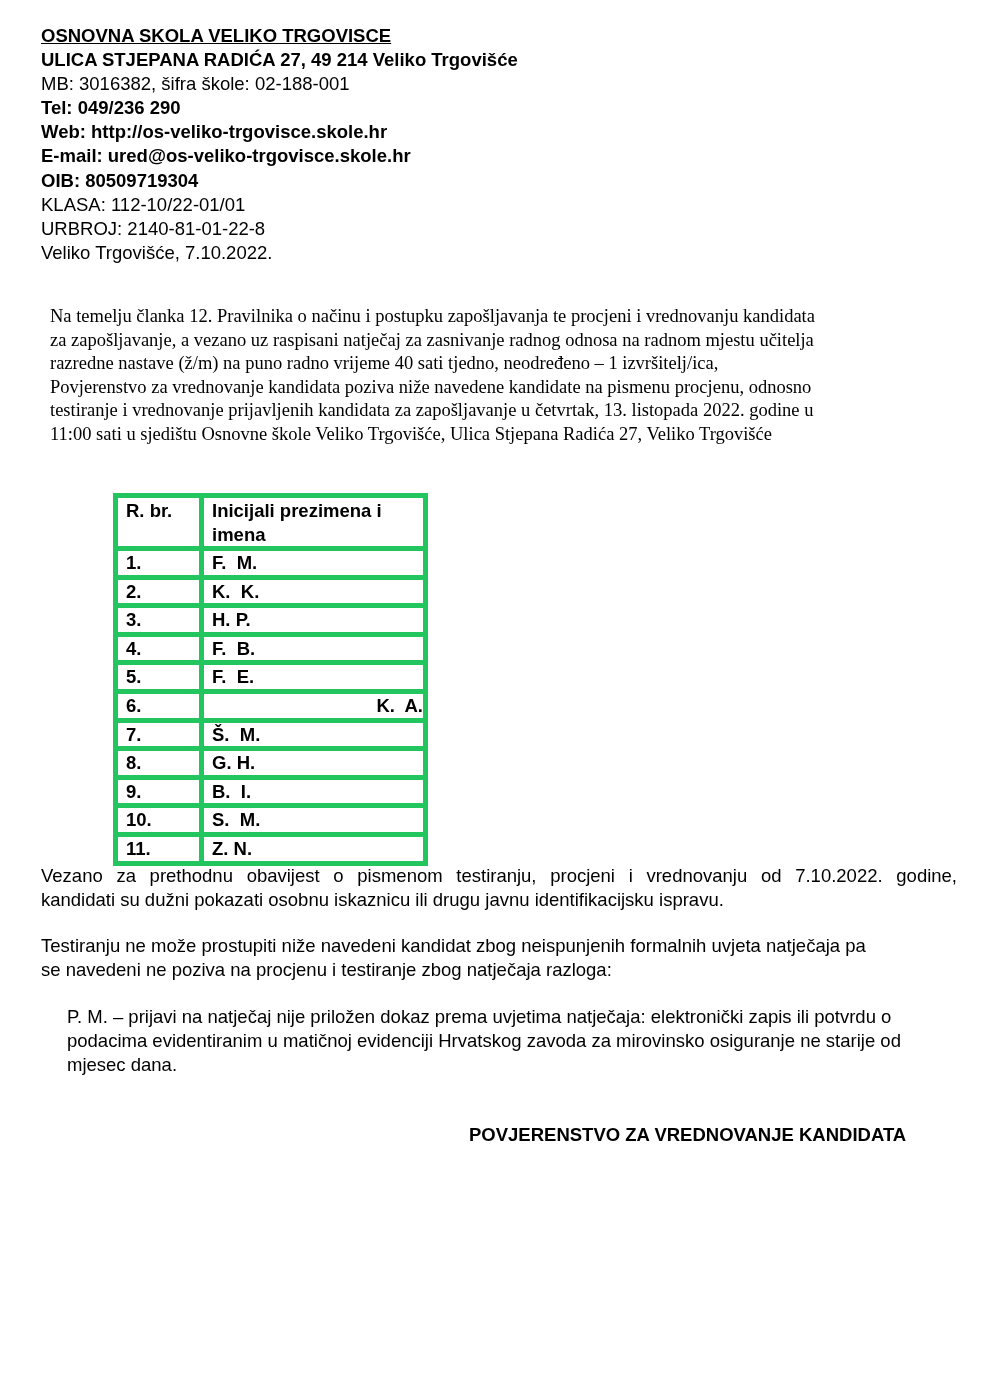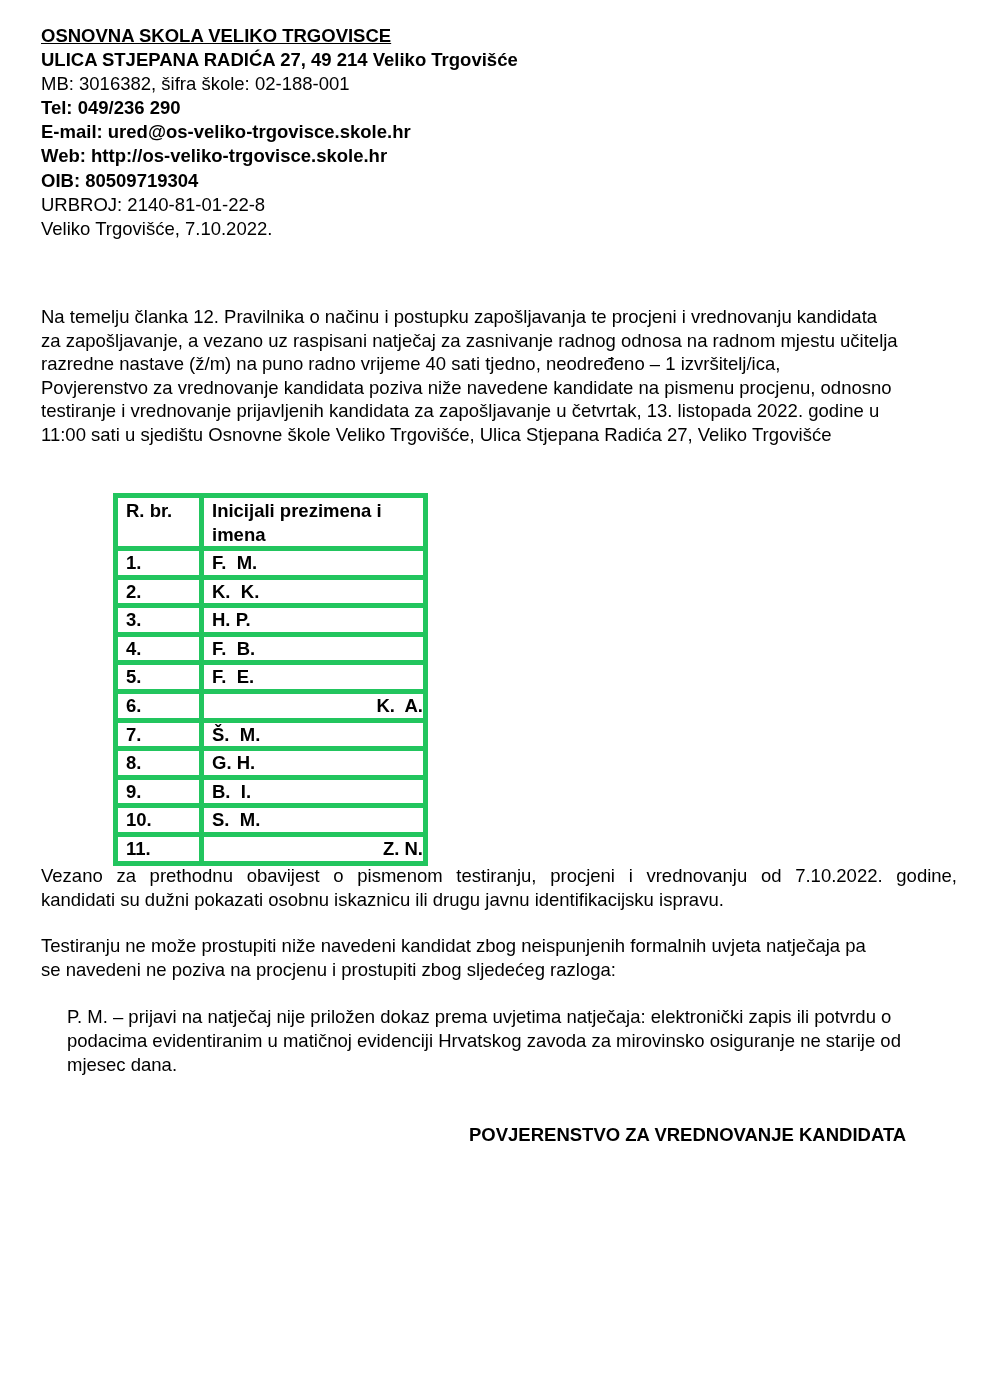--- a/index.html
+++ b/index.html
@@ -5,22 +5,23 @@
   html, body { margin: 0; padding: 0; background: #ffffff; }
   body {
     width: 992px; height: 1392px; position: relative; overflow: hidden;
     font-family: "Liberation Sans", sans-serif; color: #000; font-size: 18.5px;
   }
   .header { position: absolute; left: 41px; top: 24px; line-height: 24.1px; }
   .header div { white-space: nowrap; }
   .b { font-weight: bold; }
   .u { text-decoration: underline; }
   .intro {
-    position: absolute; left: 41px; top: 305px; width: 925px;
+    position: absolute; left: 50px; top: 305px; width: 925px;
     line-height: 23.6px;
+    font-family: Liberation Serif, serif;
   }
   .intro span { display: block; white-space: nowrap; }
   table.cands {
     position: absolute; left: 113px; top: 493px;
     border-collapse: collapse; font-weight: bold; font-size: 18.5px;
   }
   table.cands td {
     border: 5px solid #22c55e; padding: 0 0 0 8px; vertical-align: top;
     line-height: 23.5px; height: 23.6px;
   }
@@ -35,23 +36,24 @@
   .sig { position: absolute; left: 469px; top: 1124px; font-weight: bold; white-space: nowrap; }
 </style>
 </head>
 <body>
 
 <div class="header">
   <div class="b u">OSNOVNA SKOLA VELIKO TRGOVISCE</div>
   <div class="b">ULICA STJEPANA RADIĆA 27, 49 214 Veliko Trgovišće</div>
   <div>MB: 3016382, šifra škole: 02-188-001</div>
   <div class="b">Tel: 049/236 290</div>
+  <div class="b">Web: http://os-veliko-trgovisce.skole.hr</div>
   <div class="b">E-mail: ured@os-veliko-trgovisce.skole.hr</div>
-  <div class="b">Web: http://os-veliko-trgovisce.skole.hr</div>
   <div class="b">OIB: 80509719304</div>
+  <div>KLASA:  112-10/22-01/01</div>
   <div>URBROJ: 2140-81-01-22-8</div>
   <div>Veliko Trgovišće, 7.10.2022.</div>
 </div>
 
 <div class="intro">
   <span>Na temelju članka 12. Pravilnika o načinu i postupku zapošljavanja te procjeni i vrednovanju kandidata</span>
   <span>za zapošljavanje, a vezano uz raspisani natječaj za zasnivanje radnog odnosa na radnom mjestu učitelja</span>
   <span>razredne nastave  (ž/m) na  puno radno vrijeme 40 sati  tjedno,  neodređeno – 1 izvršitelj/ica,</span>
   <span>Povjerenstvo za vrednovanje kandidata poziva niže navedene kandidate na pismenu procjenu, odnosno</span>
   <span>testiranje  i vrednovanje prijavljenih kandidata za zapošljavanje  u četvrtak,  13. listopada 2022. godine  u</span>
@@ -99,33 +101,33 @@
       <tr>
         <td class="c1">9.</td>
         <td class="c2" style="white-space: pre;">B.  I.</td>
       </tr>
       <tr>
         <td class="c1">10.</td>
         <td class="c2" style="white-space: pre;">S.  M.</td>
       </tr>
       <tr>
         <td class="c1">11.</td>
-        <td class="c2" style="white-space: pre; text-align: right;">Z. N.</td>
+        <td class="c2" style="white-space: pre;">Z. N.</td>
       </tr>
     </tbody>
 </table>
 
 <div class="p2">
   <span class="j">Vezano za prethodnu obavijest o pismenom testiranju, procjeni i vrednovanju od 7.10.2022. godine,</span>
   <span>kandidati su dužni pokazati osobnu iskaznicu ili drugu javnu identifikacijsku ispravu.</span>
 </div>
 
 <div class="p3">
   <span>Testiranju ne može prostupiti niže navedeni kandidat  zbog neispunjenih formalnih uvjeta natječaja  pa</span>
-  <span>se navedeni ne poziva na procjenu i prostupiti zbog sljedećeg razloga:</span>
+  <span>se navedeni ne poziva na procjenu i testiranje zbog natječaja razloga:</span>
 </div>
 
 <div class="p4">
   <span>P. M. – prijavi na natječaj  nije priložen dokaz prema uvjetima natječaja:  elektronički zapis ili potvrdu o</span>
   <span>podacima evidentiranim u matičnoj evidenciji Hrvatskog zavoda za mirovinsko osiguranje ne starije od</span>
   <span>mjesec dana.</span>
 </div>
 
 <div class="sig">POVJERENSTVO ZA VREDNOVANJE KANDIDATA</div>
 

